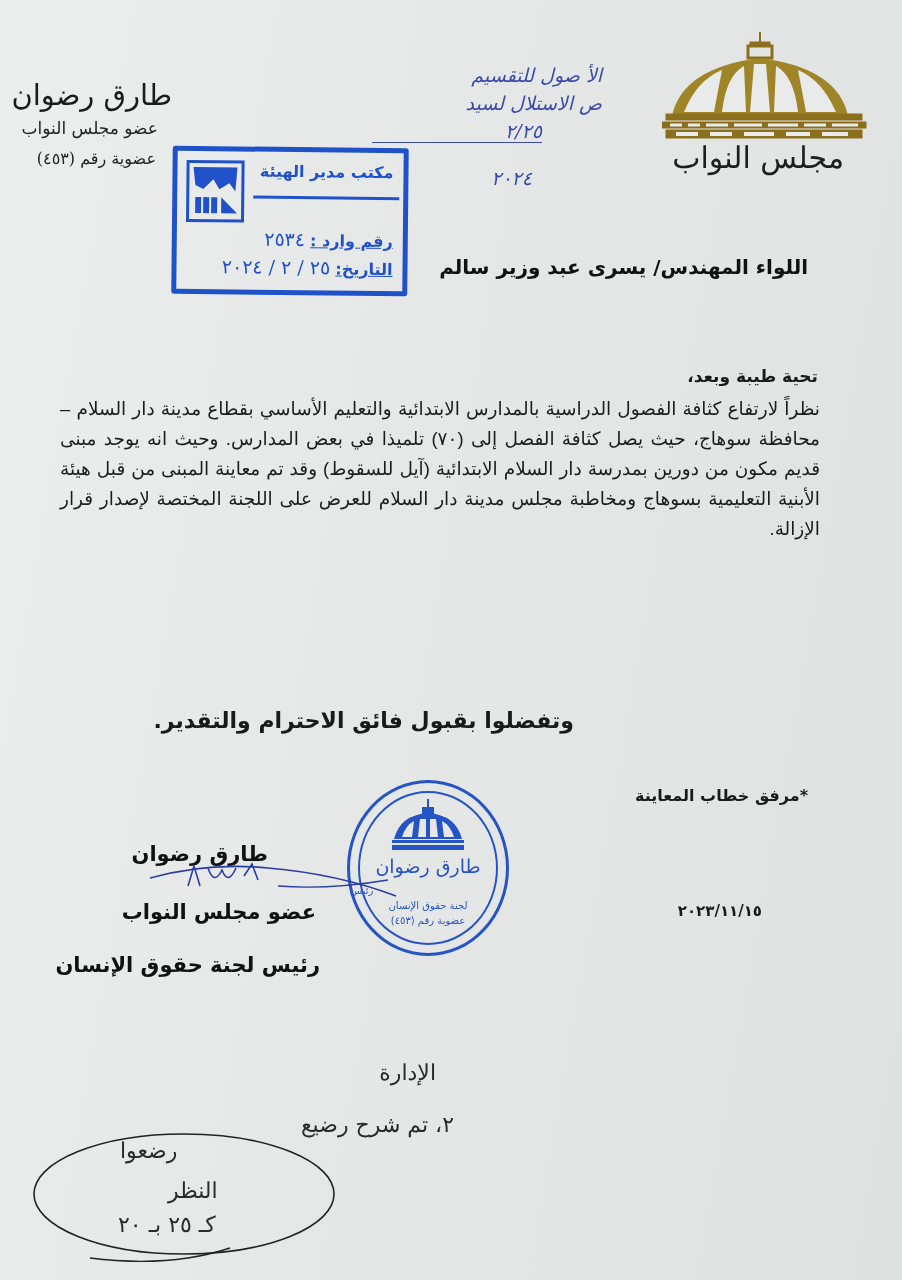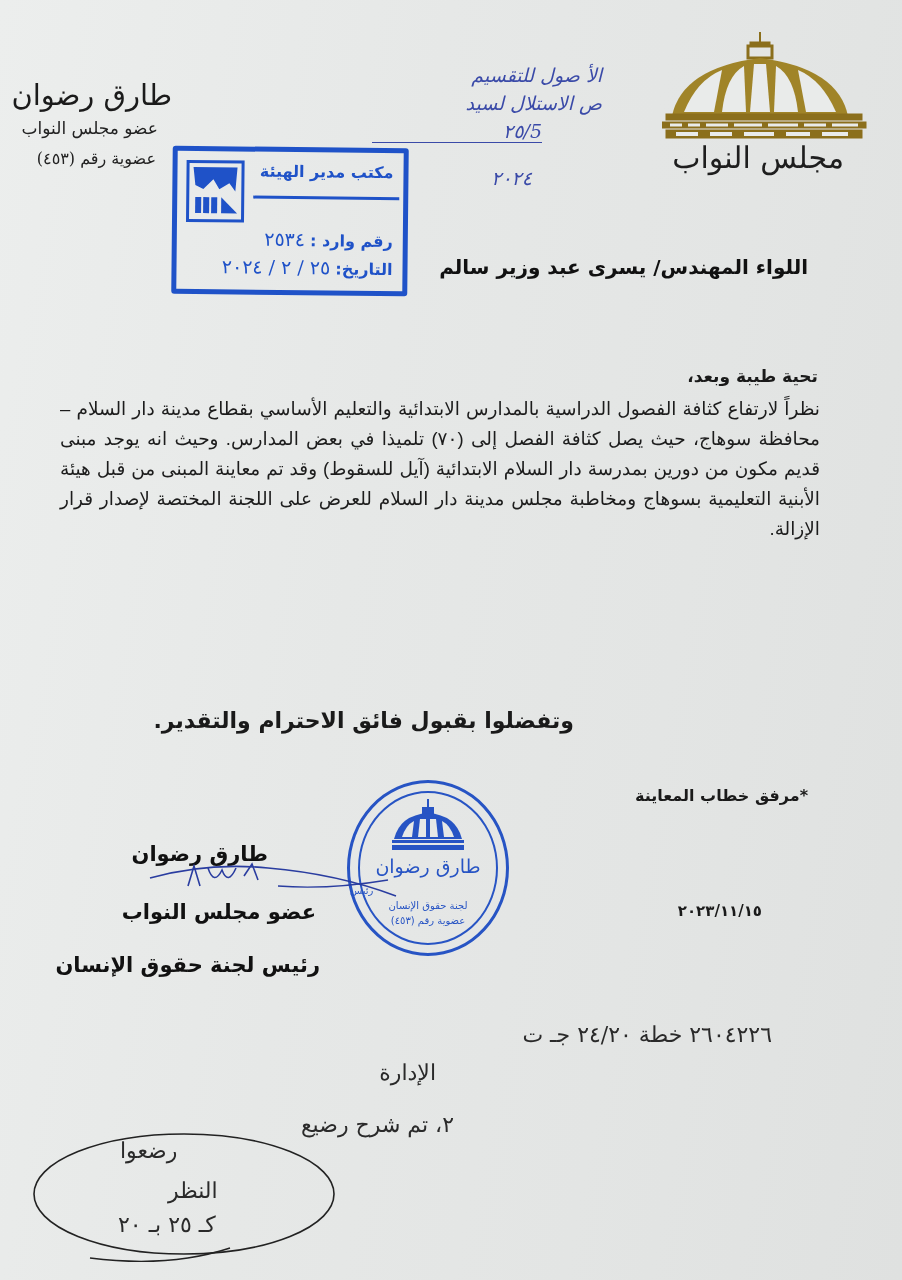--- a/index.html
+++ b/index.html
@@ -22,21 +22,21 @@
   .note-top{left:372px;top:40px;width:230px;}
   .note-line{font-size:19px;color:#3a4aa8;white-space:nowrap;margin-top:24px;}
 
   
   .stamp{left:172px;top:147px;width:236px;height:148px;border:5px solid #1f52c8;border-radius:3px;box-sizing:border-box;transform:rotate(0.6deg);}
   .stamp-icon{position:absolute;left:9px;top:9px;width:58px;height:62px;border:3px solid #1f52c8;box-sizing:border-box;}
   .stamp-title{position:absolute;right:10px;top:10px;font-size:16px;font-weight:bold;color:#1f52c8;white-space:nowrap;}
   .stamp-rule{position:absolute;left:76px;right:4px;top:44px;border-top:3px solid #1f52c8;}
   .stamp-row1{position:absolute;right:10px;top:76px;font-size:16px;color:#1f52c8;white-space:nowrap;}
   .stamp-row2{position:absolute;right:10px;top:104px;font-size:16px;color:#1f52c8;white-space:nowrap;}
-  .stamp-row1 b,.stamp-row2 b{font-weight:bold;}
+  .stamp-row1 b,.stamp-row2 b{font-weight:bold;text-decoration:underline;}
   .stamp-val{font-family:"DejaVu Serif",serif;font-size:19px;}
 
   
   .addressee{right:94px;top:255px;font-size:20px;font-weight:bold;color:#111;white-space:nowrap;}
   .position{right:82px;top:308px;font-size:21px;font-weight:bold;color:#111;white-space:nowrap;}
   .greeting{right:84px;top:366px;font-size:17px;font-weight:bold;color:#1a1a1a;white-space:nowrap;}
 
   .para{right:82px;width:760px;font-family:"Liberation Sans",sans-serif;font-size:18.5px;line-height:30px;color:#1c1c1c;text-align:justify;text-align-last:right;}
   .p1{top:394px;}
   .p2{top:566px;}
@@ -106,21 +106,21 @@
           <rect x="124" y="104" width="24" height="4"></rect>
           <rect x="160" y="104" width="26" height="4"></rect>
       </g>
     </g>
   </svg>
   <div class="abs rtl logo-text">مجلس النواب</div>
 
   <div class="abs rtl note-top hand">
     <div class="note-line">الأ صول للتقسيم</div>
     <div class="note-line" style="margin-top:6px;">ص الاستلال لسيد</div>
-    <div class="note-line" style="margin-top:6px;margin-right:60px;border-bottom:1px solid #3a4aa8;">5/٢٥</div>
+    <div class="note-line" style="margin-top:6px;margin-right:60px;border-bottom:1px solid #3a4aa8;">٢/٢٥</div>
     <div class="note-line" style="margin-right:70px;">٢٠٢٤</div>
   </div>
 
   <div class="abs stamp">
     <svg class="stamp-icon" viewBox="0 0 52 56">
       <g fill="#1f52c8">
         <path d="M4 4 L48 4 L46 28 L40 20 L30 26 L24 16 L14 26 L6 22 Z"></path>
         <rect x="6" y="34" width="6" height="16"></rect>
           <rect x="14" y="34" width="6" height="16"></rect>
           <rect x="22" y="34" width="6" height="16"></rect>
@@ -173,21 +173,20 @@
 
   <div class="abs rtl sig-name">طارق رضوان</div>
   <svg class="abs sig-scribble" viewBox="0 0 250 50">
     <path d="M2 22 Q60 6 120 12 Q190 18 248 40" fill="none" stroke="#2a3da0" stroke-width="1.6"></path>
     <path d="M40 30 L46 10 L52 30 M60 12 Q66 30 74 14 Q80 30 88 12 M96 20 L104 8 L110 24" fill="none" stroke="#2a3da0" stroke-width="1.6"></path>
     <path d="M130 30 Q180 34 240 24" fill="none" stroke="#2a3da0" stroke-width="1.4"></path>
   </svg>
   <div class="abs rtl sig-role">عضو مجلس النواب</div>
   <div class="abs rtl sig-title">رئيس لجنة حقوق الإنسان</div>
 
-  <div class="abs rtl hw hw1">٢٦٠٤٢٢٦  خطة ٢٤/٢٠ جـ ت</div>
   <div class="abs rtl hw hw2">الإدارة</div>
   <div class="abs rtl hw hw3">٢، تم شرح رضيع</div>
   <svg class="abs ellipse" viewBox="0 0 308 136">
     <ellipse cx="154" cy="66" rx="150" ry="60" fill="none" stroke="#222" stroke-width="1.6"></ellipse>
     <path d="M60 130 Q140 140 200 120" fill="none" stroke="#222" stroke-width="1.4"></path>
   </svg>
   <div class="abs rtl hw ell-text1">رضعوا</div>
   <div class="abs rtl hw ell-text2">النظر</div>
   <div class="abs rtl hw ell-text3">كـ ٢٥ بـ ٢٠</div>
 

